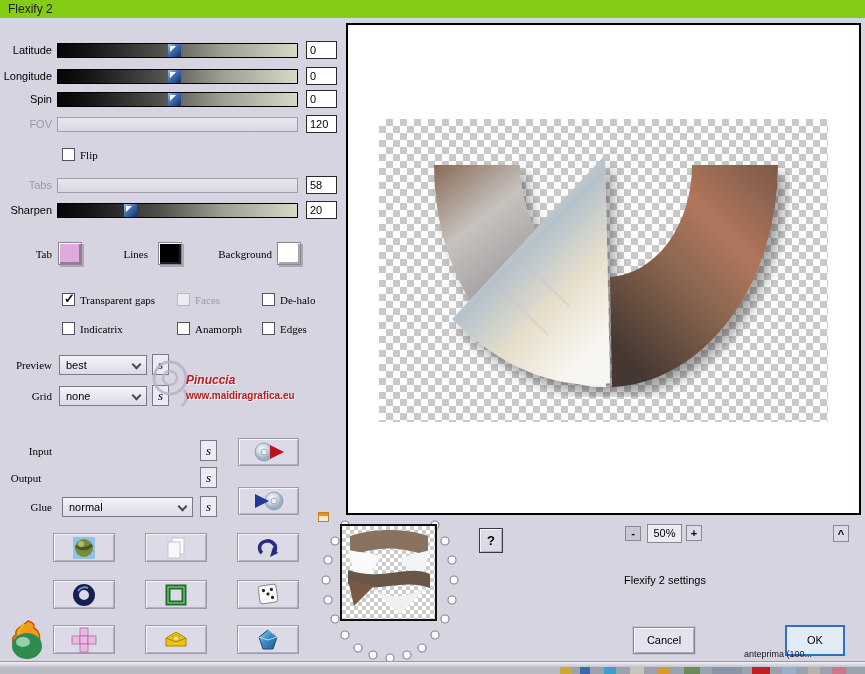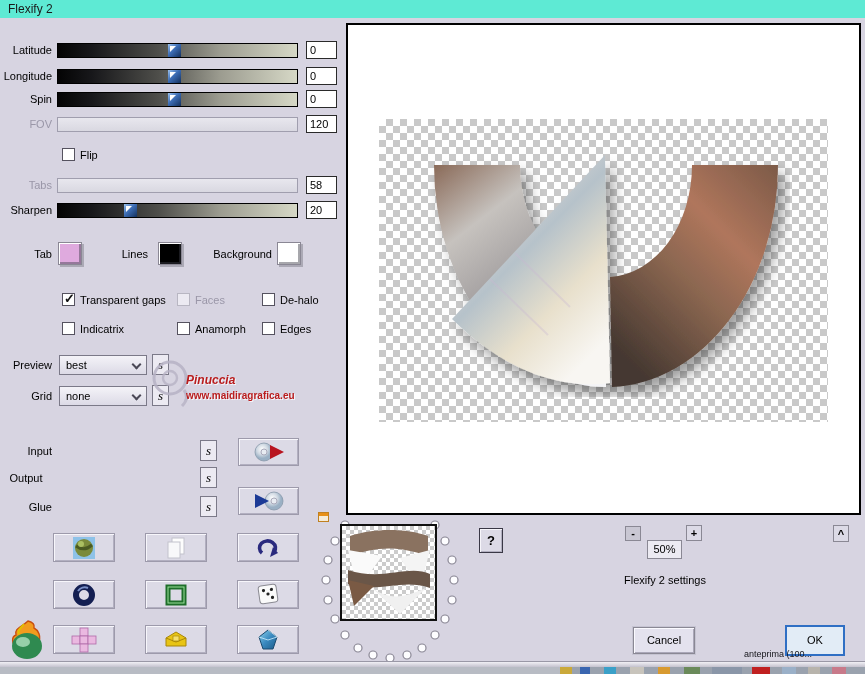--- a/index.html
+++ b/index.html
@@ -3,21 +3,21 @@
 <meta charset="utf-8">
 <style>
   * { margin:0; padding:0; box-sizing:border-box; }
   html,body { background:#fff; }
   #screen {
     position:relative; width:865px; height:674px; overflow:hidden;
     font-family:"Liberation Sans", sans-serif; font-size:11px; color:#000;
     background:#fff;
   }
   
-  #titlebar { position:absolute; left:0; top:0; width:865px; height:18px; background:#5eead4; }
+  #titlebar { position:absolute; left:0; top:0; width:865px; height:18px; background:#84cc16; }
   #titletext { position:absolute; left:8px; top:2px; font-size:12px; color:#1a1a1a; }
   #dialog { position:absolute; left:0; top:18px; width:865px; height:643px; background:#d7d4e1; }
 
   
   .slabel { position:absolute; left:0; width:52px; text-align:right; height:15px; line-height:15px; }
   .slabel.dis { color:#9a97a8;padding-left:19px; }
   .track { position:absolute; left:57px; width:241px; height:15px;
     background:linear-gradient(90deg,#040404 0%,#17171a 14%,#4e4e4a 42%,#9c9c90 68%,#d6d8c6 100%);
     border:1px solid #000; }
   .track.dis { background:linear-gradient(#e8e7ee,#d9d8e1); border:1px solid #a09eae; }
@@ -26,21 +26,21 @@
     border:none; }
   .thumb::after { content:""; position:absolute; left:2px; top:2px;
     border:3px solid transparent; border-top-color:#fff; border-left-color:#fff; }
   .vbox { position:absolute; left:306px; width:31px; height:18px; background:#fff;
     border:1px solid #2a2a2a; line-height:16px; padding-left:3px; }
 
   
   .cb { position:absolute; width:13px; height:13px; background:#fff; border:1px solid #55525f; }
   .cb.dis { border:1px solid #b8b6c2; background:#eceaf2; }
   .cb .mark { position:absolute; left:1px; top:-3px; font-size:13px; font-weight:bold; color:#111; }
-  .cblabel { position:absolute; height:14px; line-height:14px; }
+  .cblabel { position:absolute; height:14px; line-height:14px;font-family:Liberation Serif, serif; }
   .cblabel.dis { color:#9a97a8; }
 
   
   .swatch { position:absolute; width:24px; height:23px; border:1px solid #8a8794;
     box-shadow:inset 1px 1px 0 #ffffff, inset -2px -2px 0 rgba(60,60,70,.45), 2px 2px 0 rgba(90,88,100,.35); }
 
   
   .dd { position:absolute; height:20px; background:linear-gradient(#f4f3f8,#dcdae6);
     border:1px solid #7b7988; line-height:18px; padding-left:6px; }
   .dd .chev { position:absolute; right:6px; top:5px; width:7px; height:7px;
@@ -193,20 +193,24 @@
   <div class="wm" style="left:186px; top:373px; font-size:12px; font-style:italic">Pinuccia</div>
   <div class="wm" style="left:186px; top:390px; font-size:10px">www.maidiragrafica.eu</div>
 
   <div class="cblabel" style="left:0; top:444px; width:52px; text-align:right">Input</div>
   <div class="sbtn" style="left:200px; top:440px">s</div>
 
   <div class="cblabel" style="left:0; top:471px; width:52px; text-align:center">Output</div>
   <div class="sbtn" style="left:200px; top:467px">s</div>
 
   <div class="cblabel" style="left:0; top:500px; width:52px; text-align:right">Glue</div>
+  <div class="dd" style="left:62px; top:497px; width:131px">
+    <span>normal</span>
+    <span class="chev"></span>
+  </div>
   <div class="sbtn" style="left:200px; top:496px">s</div>
 
   <div class="gbtn" style="left:238px; top:438px; width:61px; height:28px">
     <svg width="36" height="22">
       <defs>
           <radialGradient id="cd1" cx="40%" cy="35%">
             <stop offset="0" stop-color="#fff"></stop>
             <stop offset=".6" stop-color="#cfd8e2"></stop>
             <stop offset="1" stop-color="#9ab0c4"></stop>
           </radialGradient>
@@ -384,21 +388,21 @@
       <path d="M6 54 L32 60 L12 80 Z" fill="#7a5a44"></path>
       <path d="M30 62 C50 76 64 70 84 62 L58 88 Z" fill="#f0f0f0"></path>
     </svg>
   </div>
 
   <div class="gbtn" style="left:479px; top:528px; width:24px; height:25px; border:1px solid #3a3846">
     <span style="font-weight:bold; font-size:13px">?</span>
   </div>
 
   <div class="tinybtn" style="left:625px; top:526px; width:16px; height:15px; line-height:13px; background:#c9c7d3">-</div>
-  <div id="zoomlevel" style="left:647px; top:540px; width:35px; height:19px; line-height:17px">50%</div>
+  <div id="zoomlevel" style="left:647px; top:524px; width:35px; height:19px; line-height:17px">50%</div>
   <div class="tinybtn" style="left:686px; top:525px; width:16px; height:16px; line-height:14px">+</div>
   <div class="tinybtn" style="left:833px; top:525px; width:16px; height:17px; line-height:16px">^</div>
 
   <div id="settingscaption">Flexify 2 settings</div>
 
   <div id="cancelbtn">Cancel</div>
   <div id="okbtn">OK</div>
 
   <div id="behindtext">anteprima (100...</div>
   <div id="behindstrip"></div>

